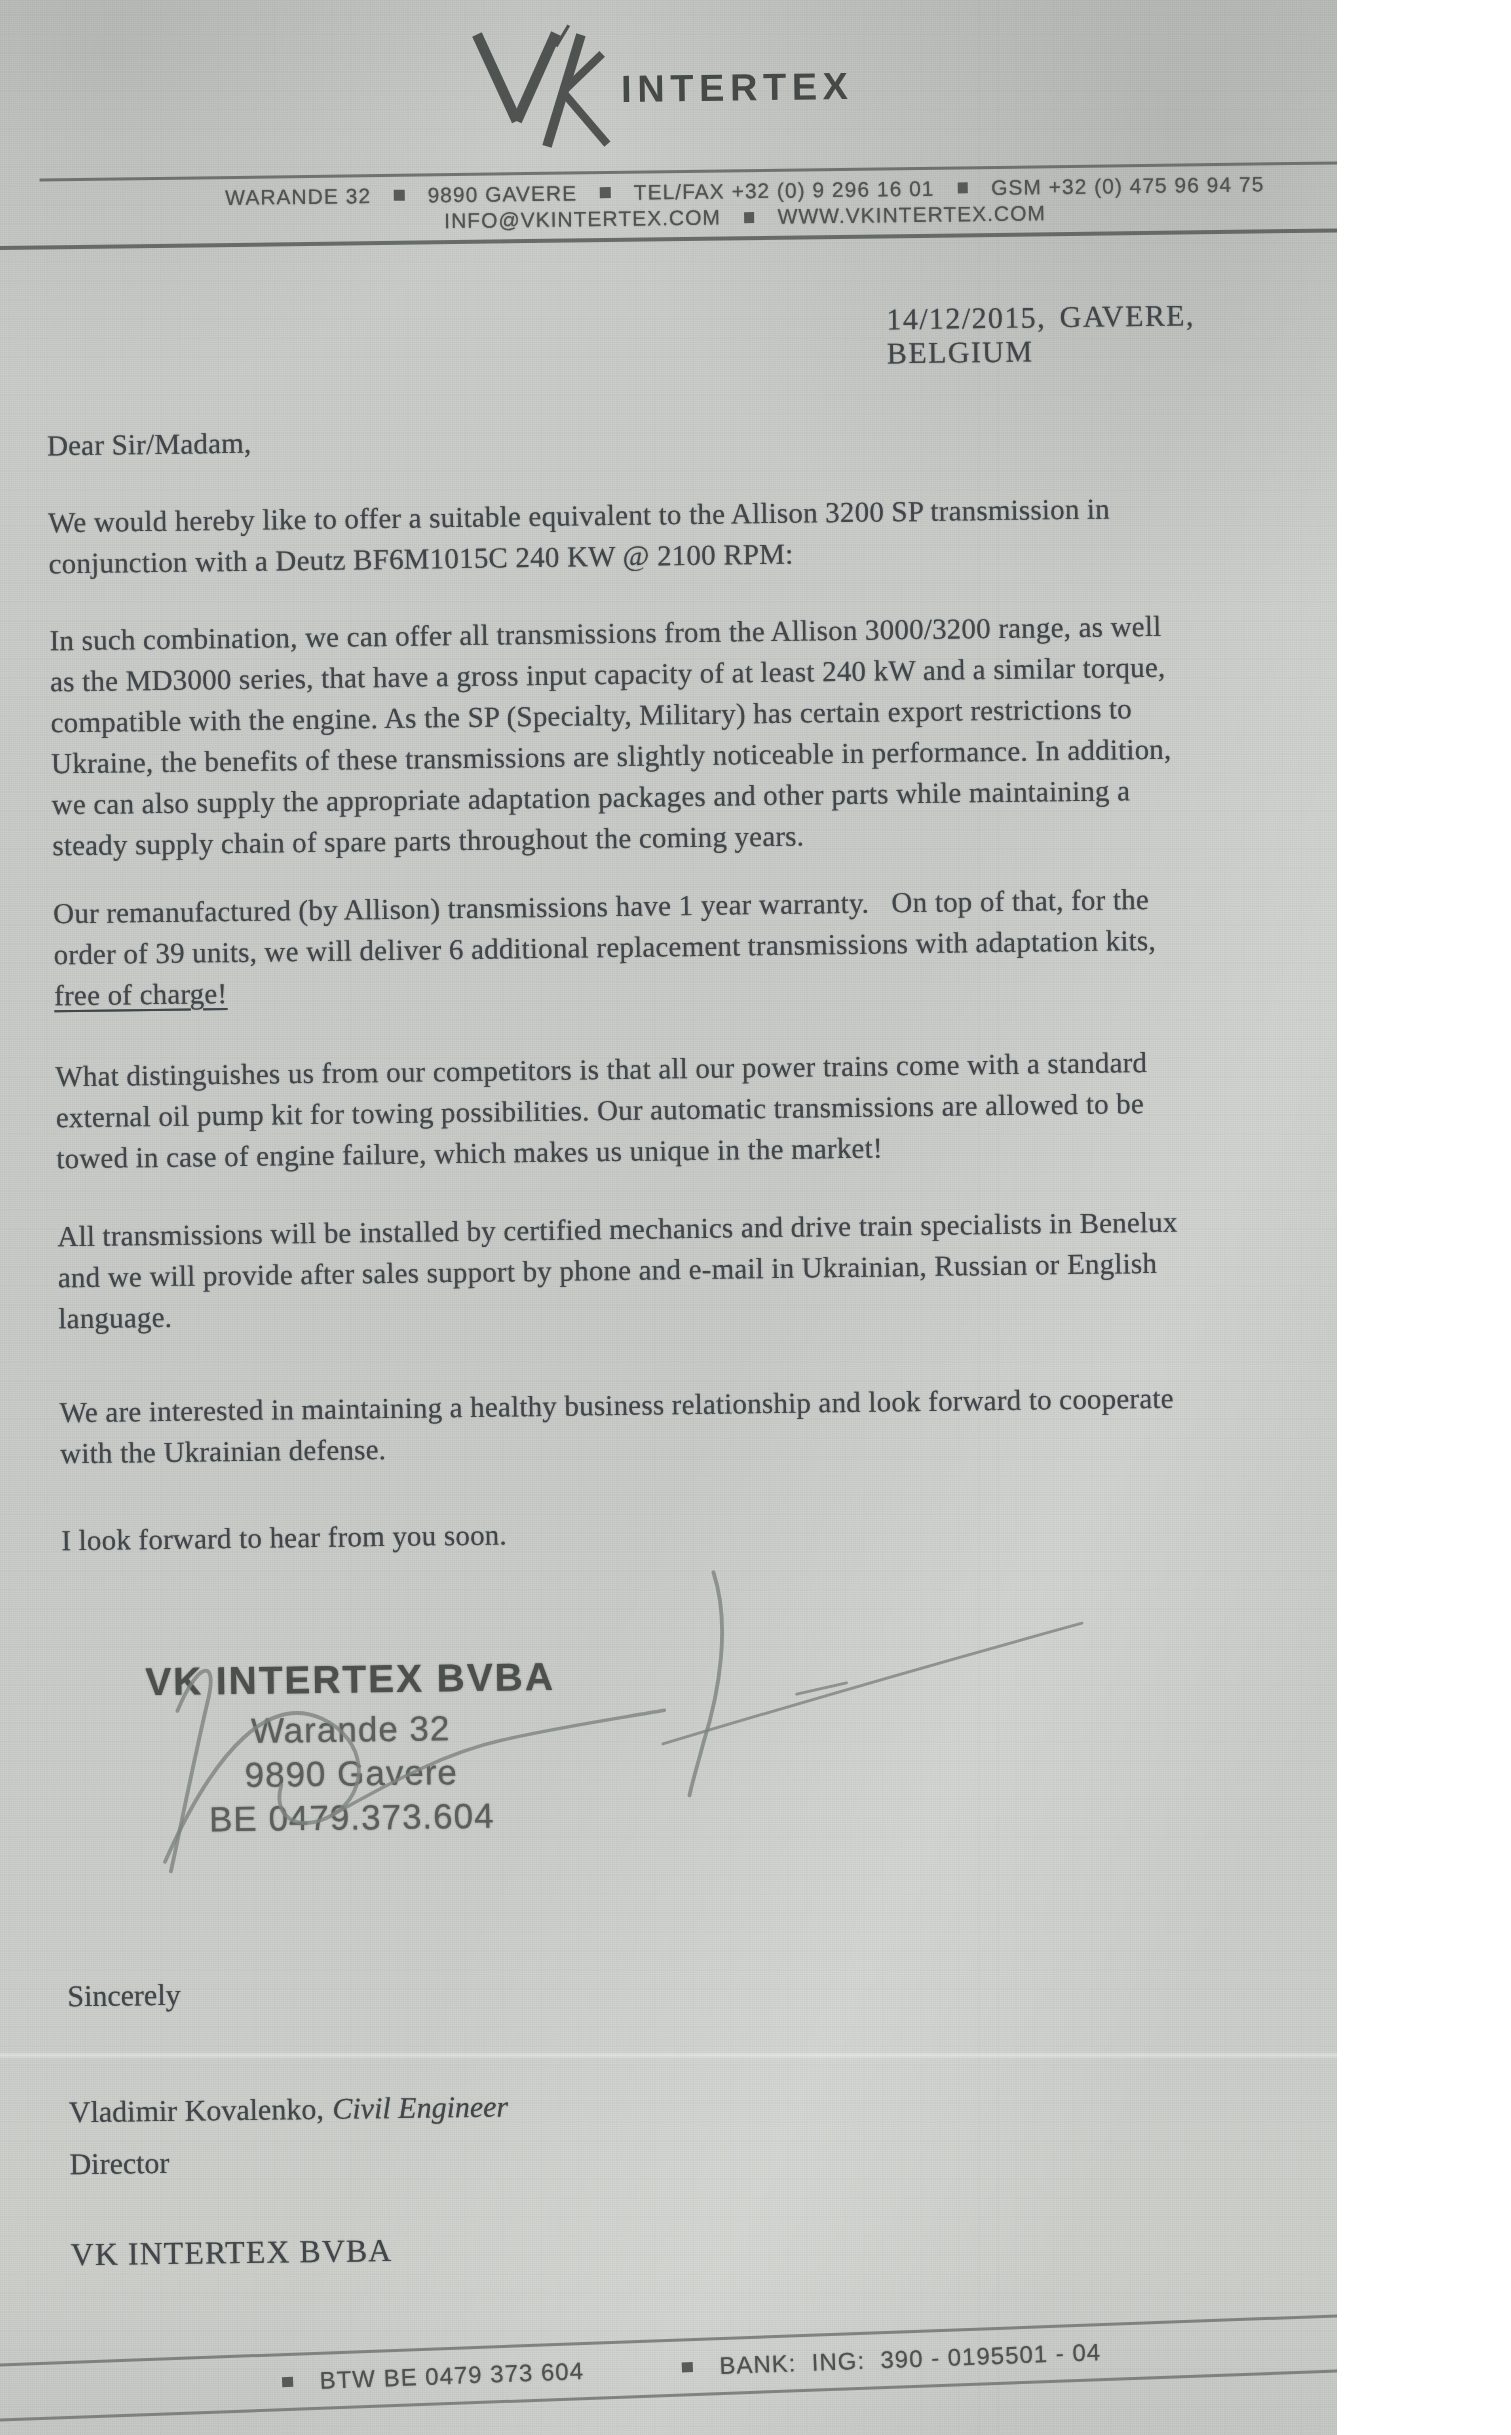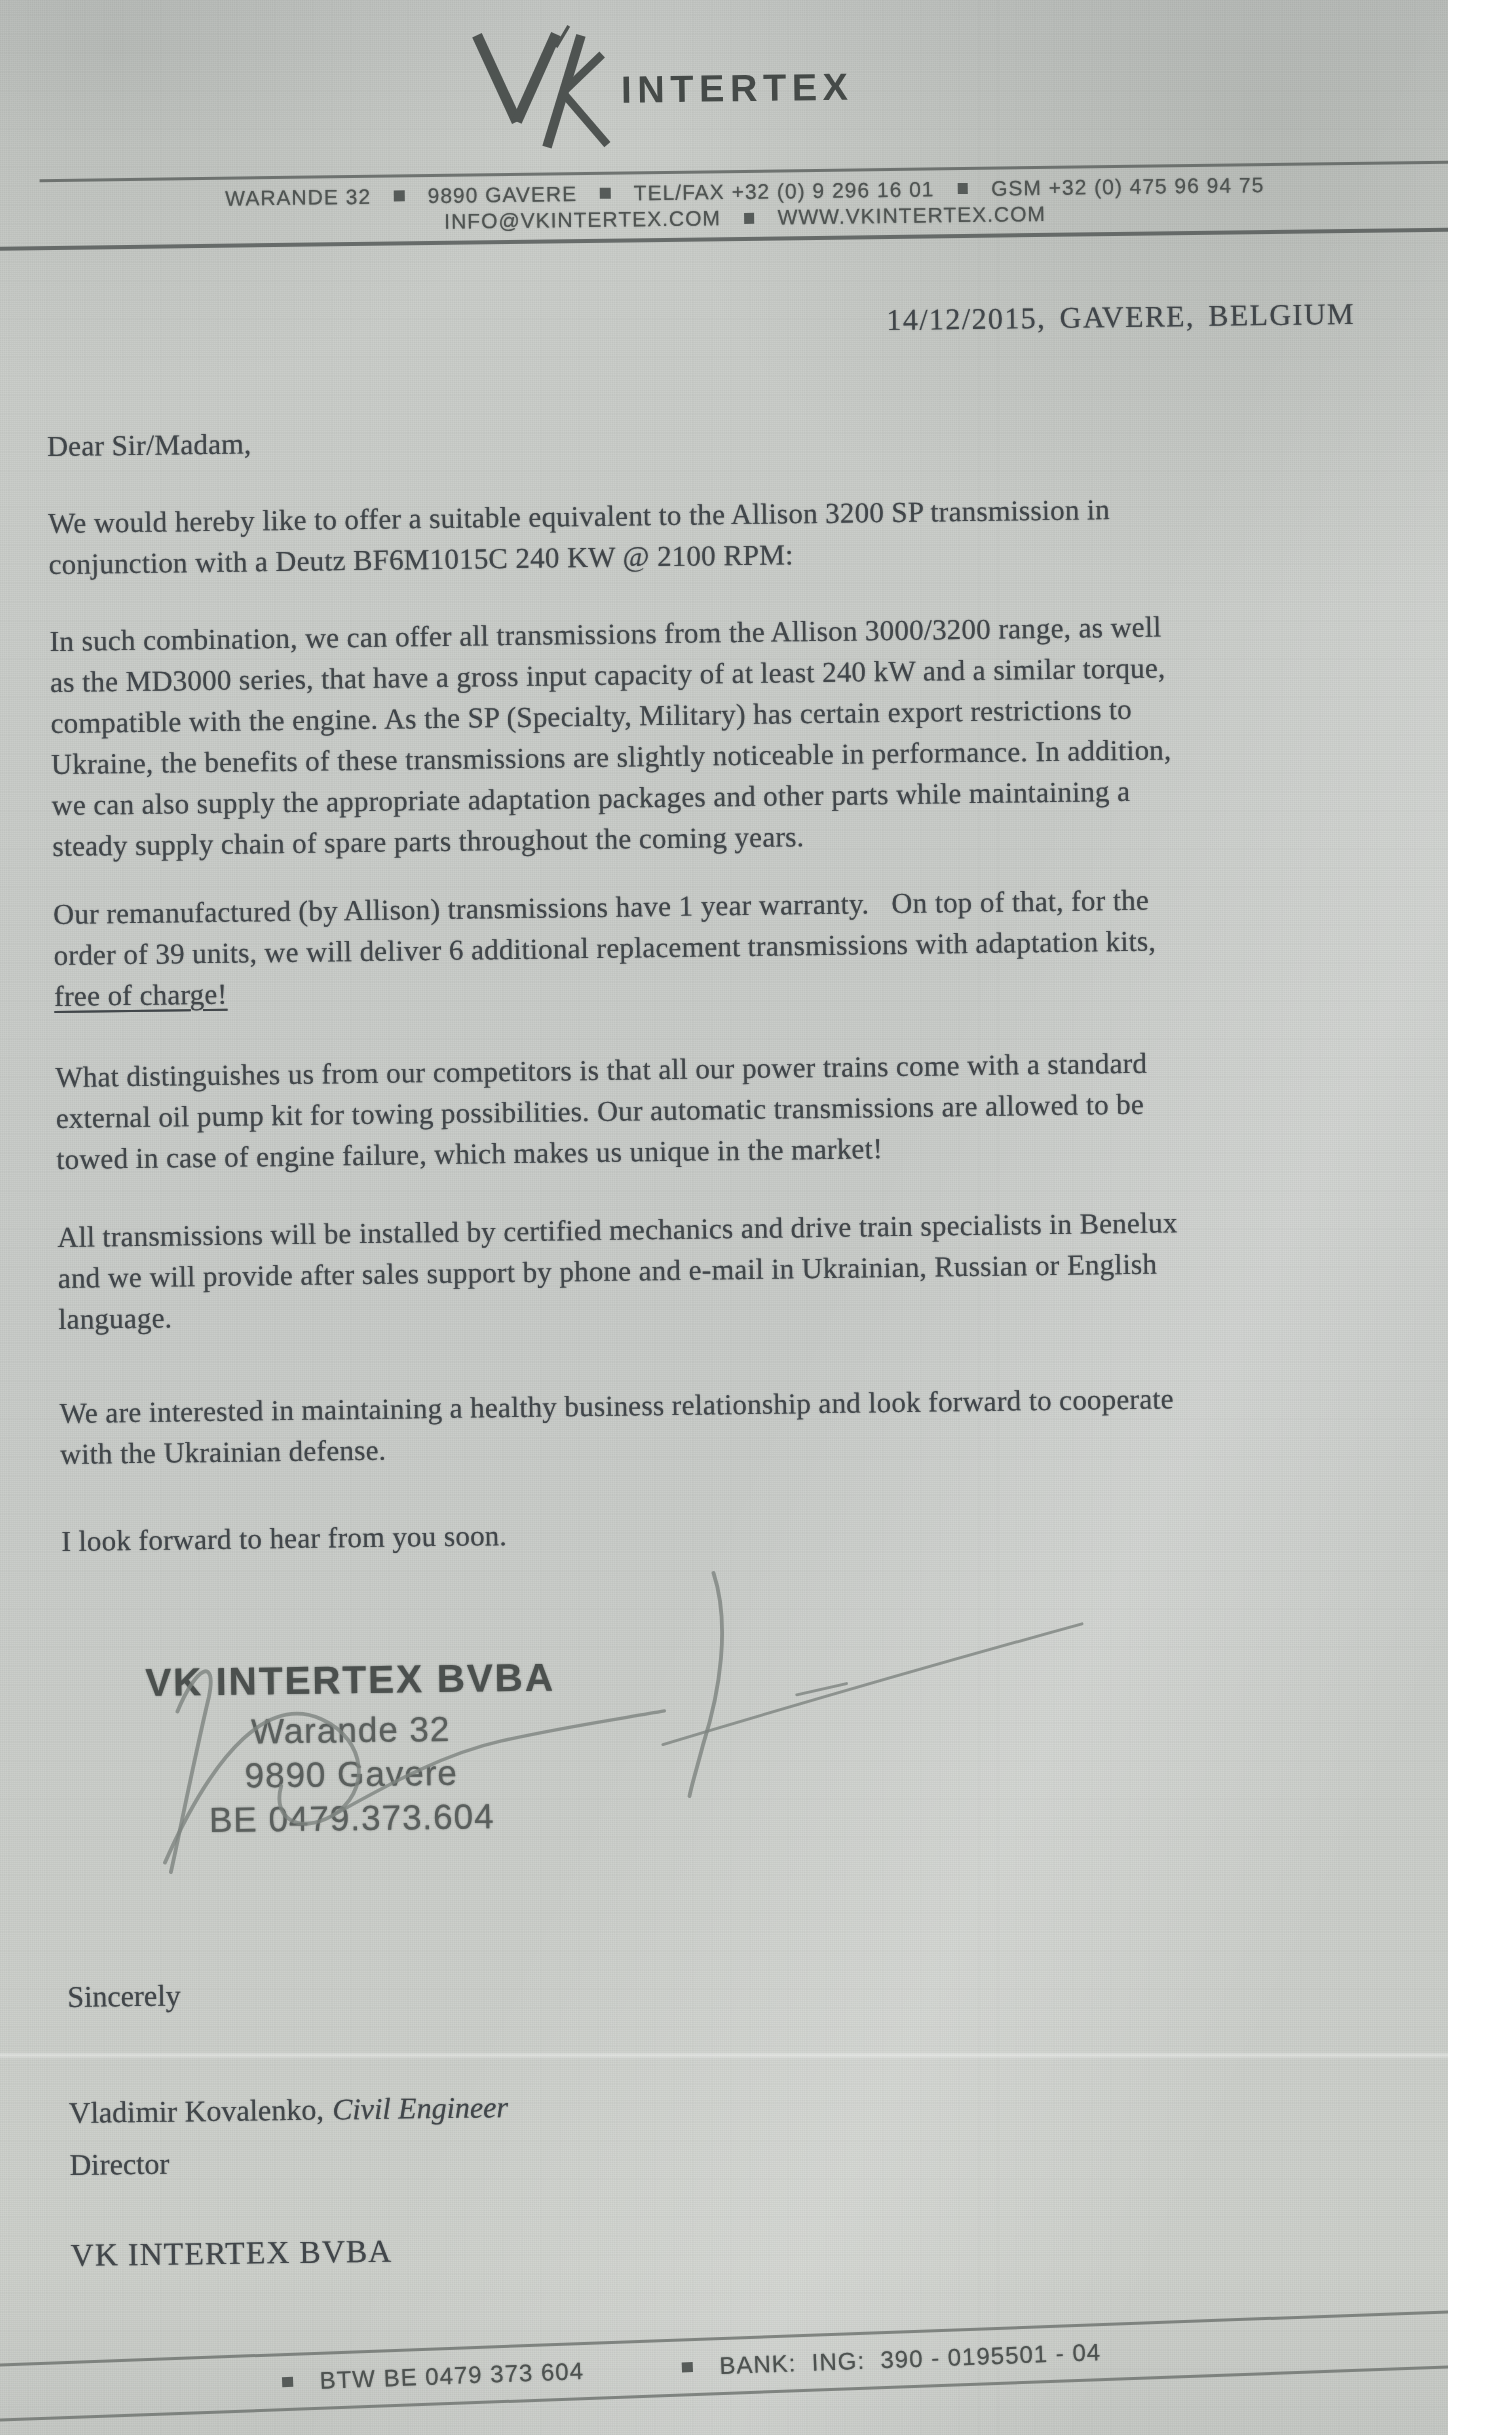--- a/index.html
+++ b/index.html
@@ -1,17 +1,17 @@
 <!DOCTYPE html>
 <html><head>
 <meta charset="utf-8">
 <style>
   html,body{margin:0;padding:0;}
   .page{
-    position:relative;width:1448px;height:2435px;overflow:hidden;
+    position:relative;width:1337px;height:2435px;overflow:hidden;
     background-color:#c8cbc7;
     background-image:
       linear-gradient(180deg, rgba(255,255,255,0) 2052px, rgba(255,255,255,0.38) 2055px, rgba(255,255,255,0) 2059px),
       linear-gradient(90deg, rgba(0,0,0,0) 1466px, rgba(238,241,238,0.55) 1474px, rgba(152,158,154,0.30) 1487px, rgba(225,228,224,0.45) 1499px),
       repeating-linear-gradient(0deg, rgba(40,45,42,0.022) 0 1px, rgba(255,255,255,0.02) 1px 1.9px),
       repeating-linear-gradient(90deg, rgba(40,45,42,0.018) 0 1px, rgba(250,252,250,0.015) 1px 1.9px),
       radial-gradient(ellipse 60% 28% at 88% 5%, rgba(105,111,107,0.20), rgba(105,111,107,0) 70%),
       radial-gradient(ellipse 45% 20% at 8% 2%, rgba(108,114,110,0.16), rgba(108,114,110,0) 70%),
       linear-gradient(115deg, rgba(255,255,255,0) 55%, rgba(255,255,255,0.16) 72%, rgba(255,255,255,0) 86%),
       linear-gradient(180deg, #c2c5c2 0%, #c9ccc8 6%, #c7cac7 55%, #cccfca 93%, #c4c7c3 100%);

